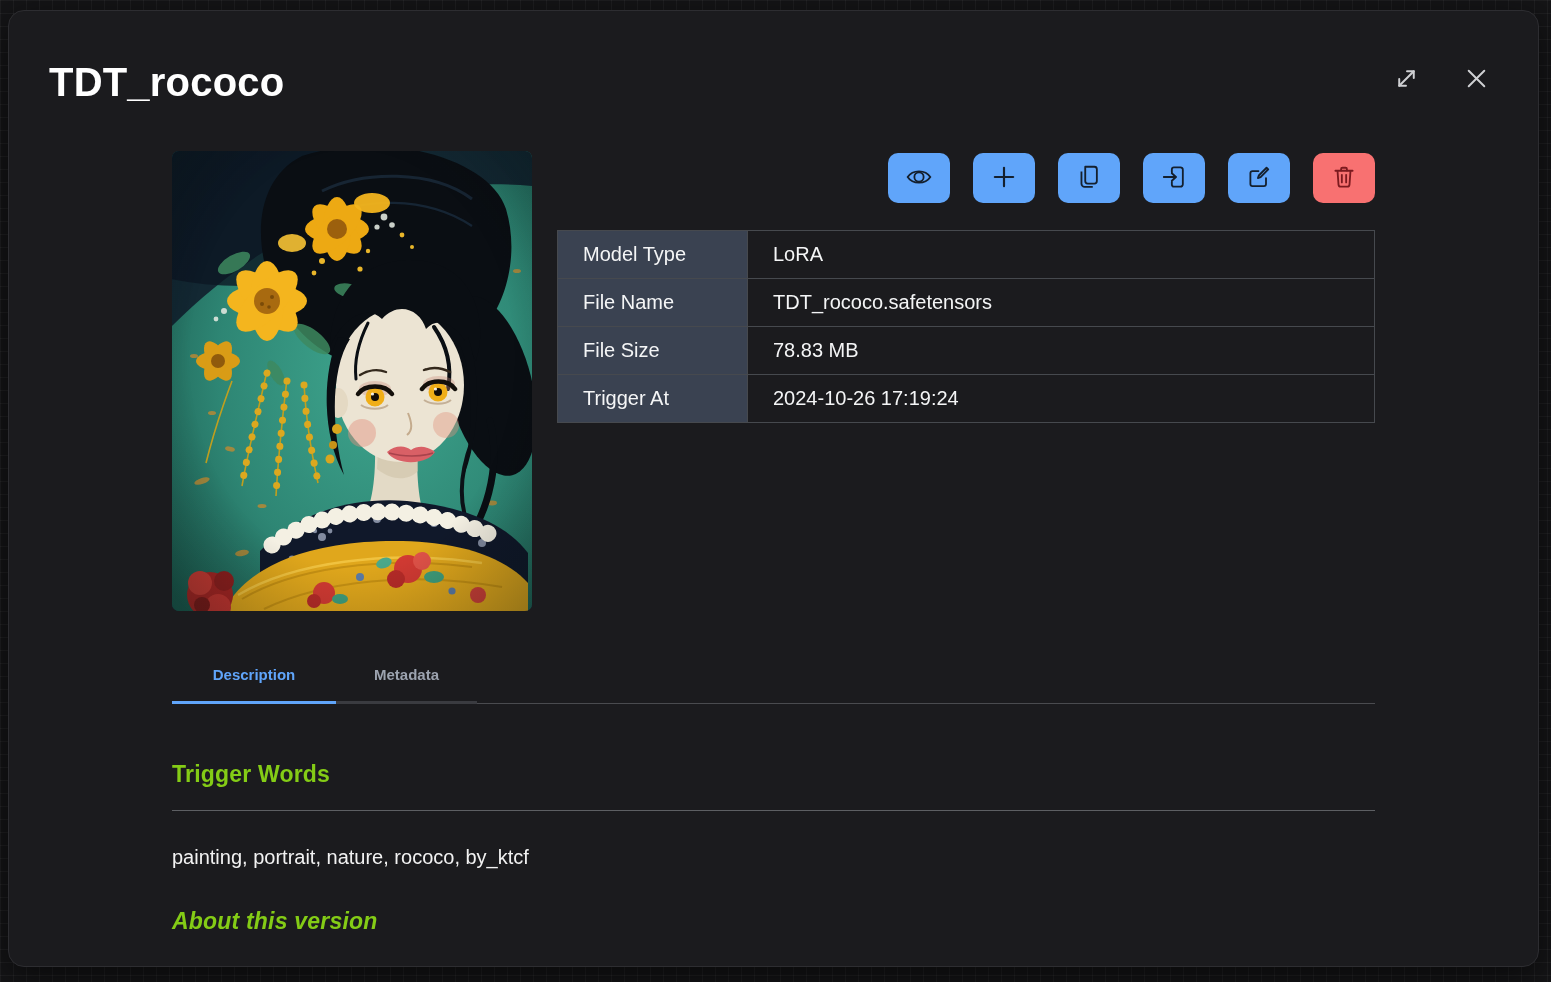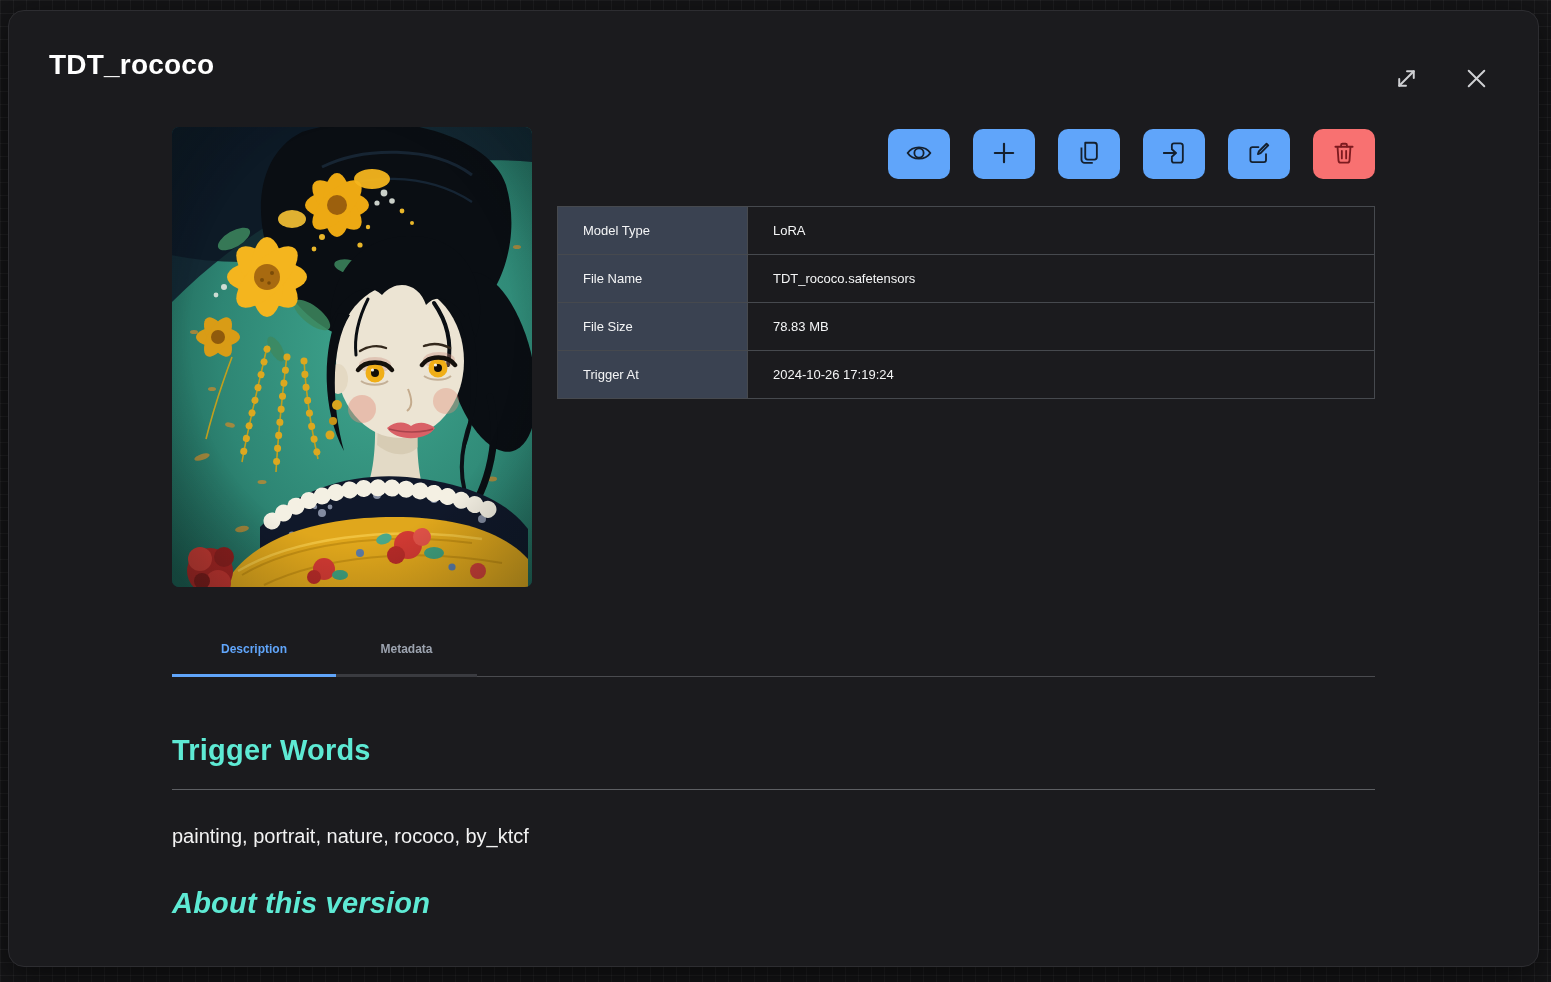--- a/index.html
+++ b/index.html
@@ -16,21 +16,21 @@
   }
   .modal {
     position:absolute; left:8px; top:10px; width:1531px; height:957px;
     background:#1b1b1e;
     border:1px solid #2d2d31;
     border-radius:16px;
     box-shadow:0 10px 40px rgba(0,0,0,.6);
     overflow:hidden;
   }
   .modal-header { position:relative; padding:38px 40px 0 40px; }
-  .modal-title { font-size:28px; font-weight:700; color:#ffffff; letter-spacing:.2px; }
+  .modal-title { font-size:40px; font-weight:700; color:#ffffff; letter-spacing:.2px;margin-top:11px; }
   .win-btn {
     position:absolute; top:52px; width:34px; height:34px;
     background:transparent; border:none; cursor:pointer;
     display:flex; align-items:center; justify-content:center;
   }
   .win-btn svg { stroke:#cfd0d3; }
   .btn-expand { right:115px; }
   .btn-close { right:45px; }
 
   .content { width:1203px; margin:0 auto; }
@@ -48,38 +48,38 @@
     width:62px; height:50px; border:none; border-radius:10px;
     background:#60a5fa; cursor:pointer;
     display:flex; align-items:center; justify-content:center;
   }
   .tool-btn svg { stroke:#14202e; }
   .tool-btn.danger { background:#f87171; }
   .tool-btn.danger svg { stroke:#7c1a1f; }
 
   table.info { border-collapse:collapse; width:100%; margin-top:27px; border:1px solid #8b8e93; }
   table.info td {
-    border:1px solid #46494e; height:48px; font-size:13px; color:#f4f5f6;
+    border:1px solid #46494e; height:48px; font-size:20px; color:#f4f5f6;
     padding:0 0 0 25px; vertical-align:middle;
   }
   td.cell-label { background:#3a4251; width:190px; font-weight:400; }
   td.cell-value { background:transparent; }
 
   .tabs { display:flex; border-bottom:1px solid #4a4b4f; margin-top:39px; }
   .tab {
     background:none; border:none; cursor:pointer;
-    font-family:inherit; font-size:12px; font-weight:700; color:#9ca3af;
+    font-family:inherit; font-size:15px; font-weight:700; color:#9ca3af;
     padding:16px 0 18px; text-align:center; margin-bottom:-1px;
     border-bottom:3px solid #3a3b40;
   }
   .tab-description { width:164px; }
   .tab-metadata { width:141px; }
   .tab.active { color:#60a5fa; border-bottom-color:#60a5fa; }
 
-  .section-heading { font-size:29px; font-weight:700; color:#5eead4; letter-spacing:.2px; }
+  .section-heading { font-size:23px; font-weight:700; color:#84cc16; letter-spacing:.2px; }
   .h-trigger { margin-top:57px; }
   .rule { border:none; border-top:1px solid #5d5f63; margin-top:22px; }
   .body-text { font-size:20px; color:#f2f2f2; margin-top:35px; }
   .h-about { margin-top:39px;font-style:italic; }
 </style>
 </head>
 <body>
 
 <div class="modal">
 

